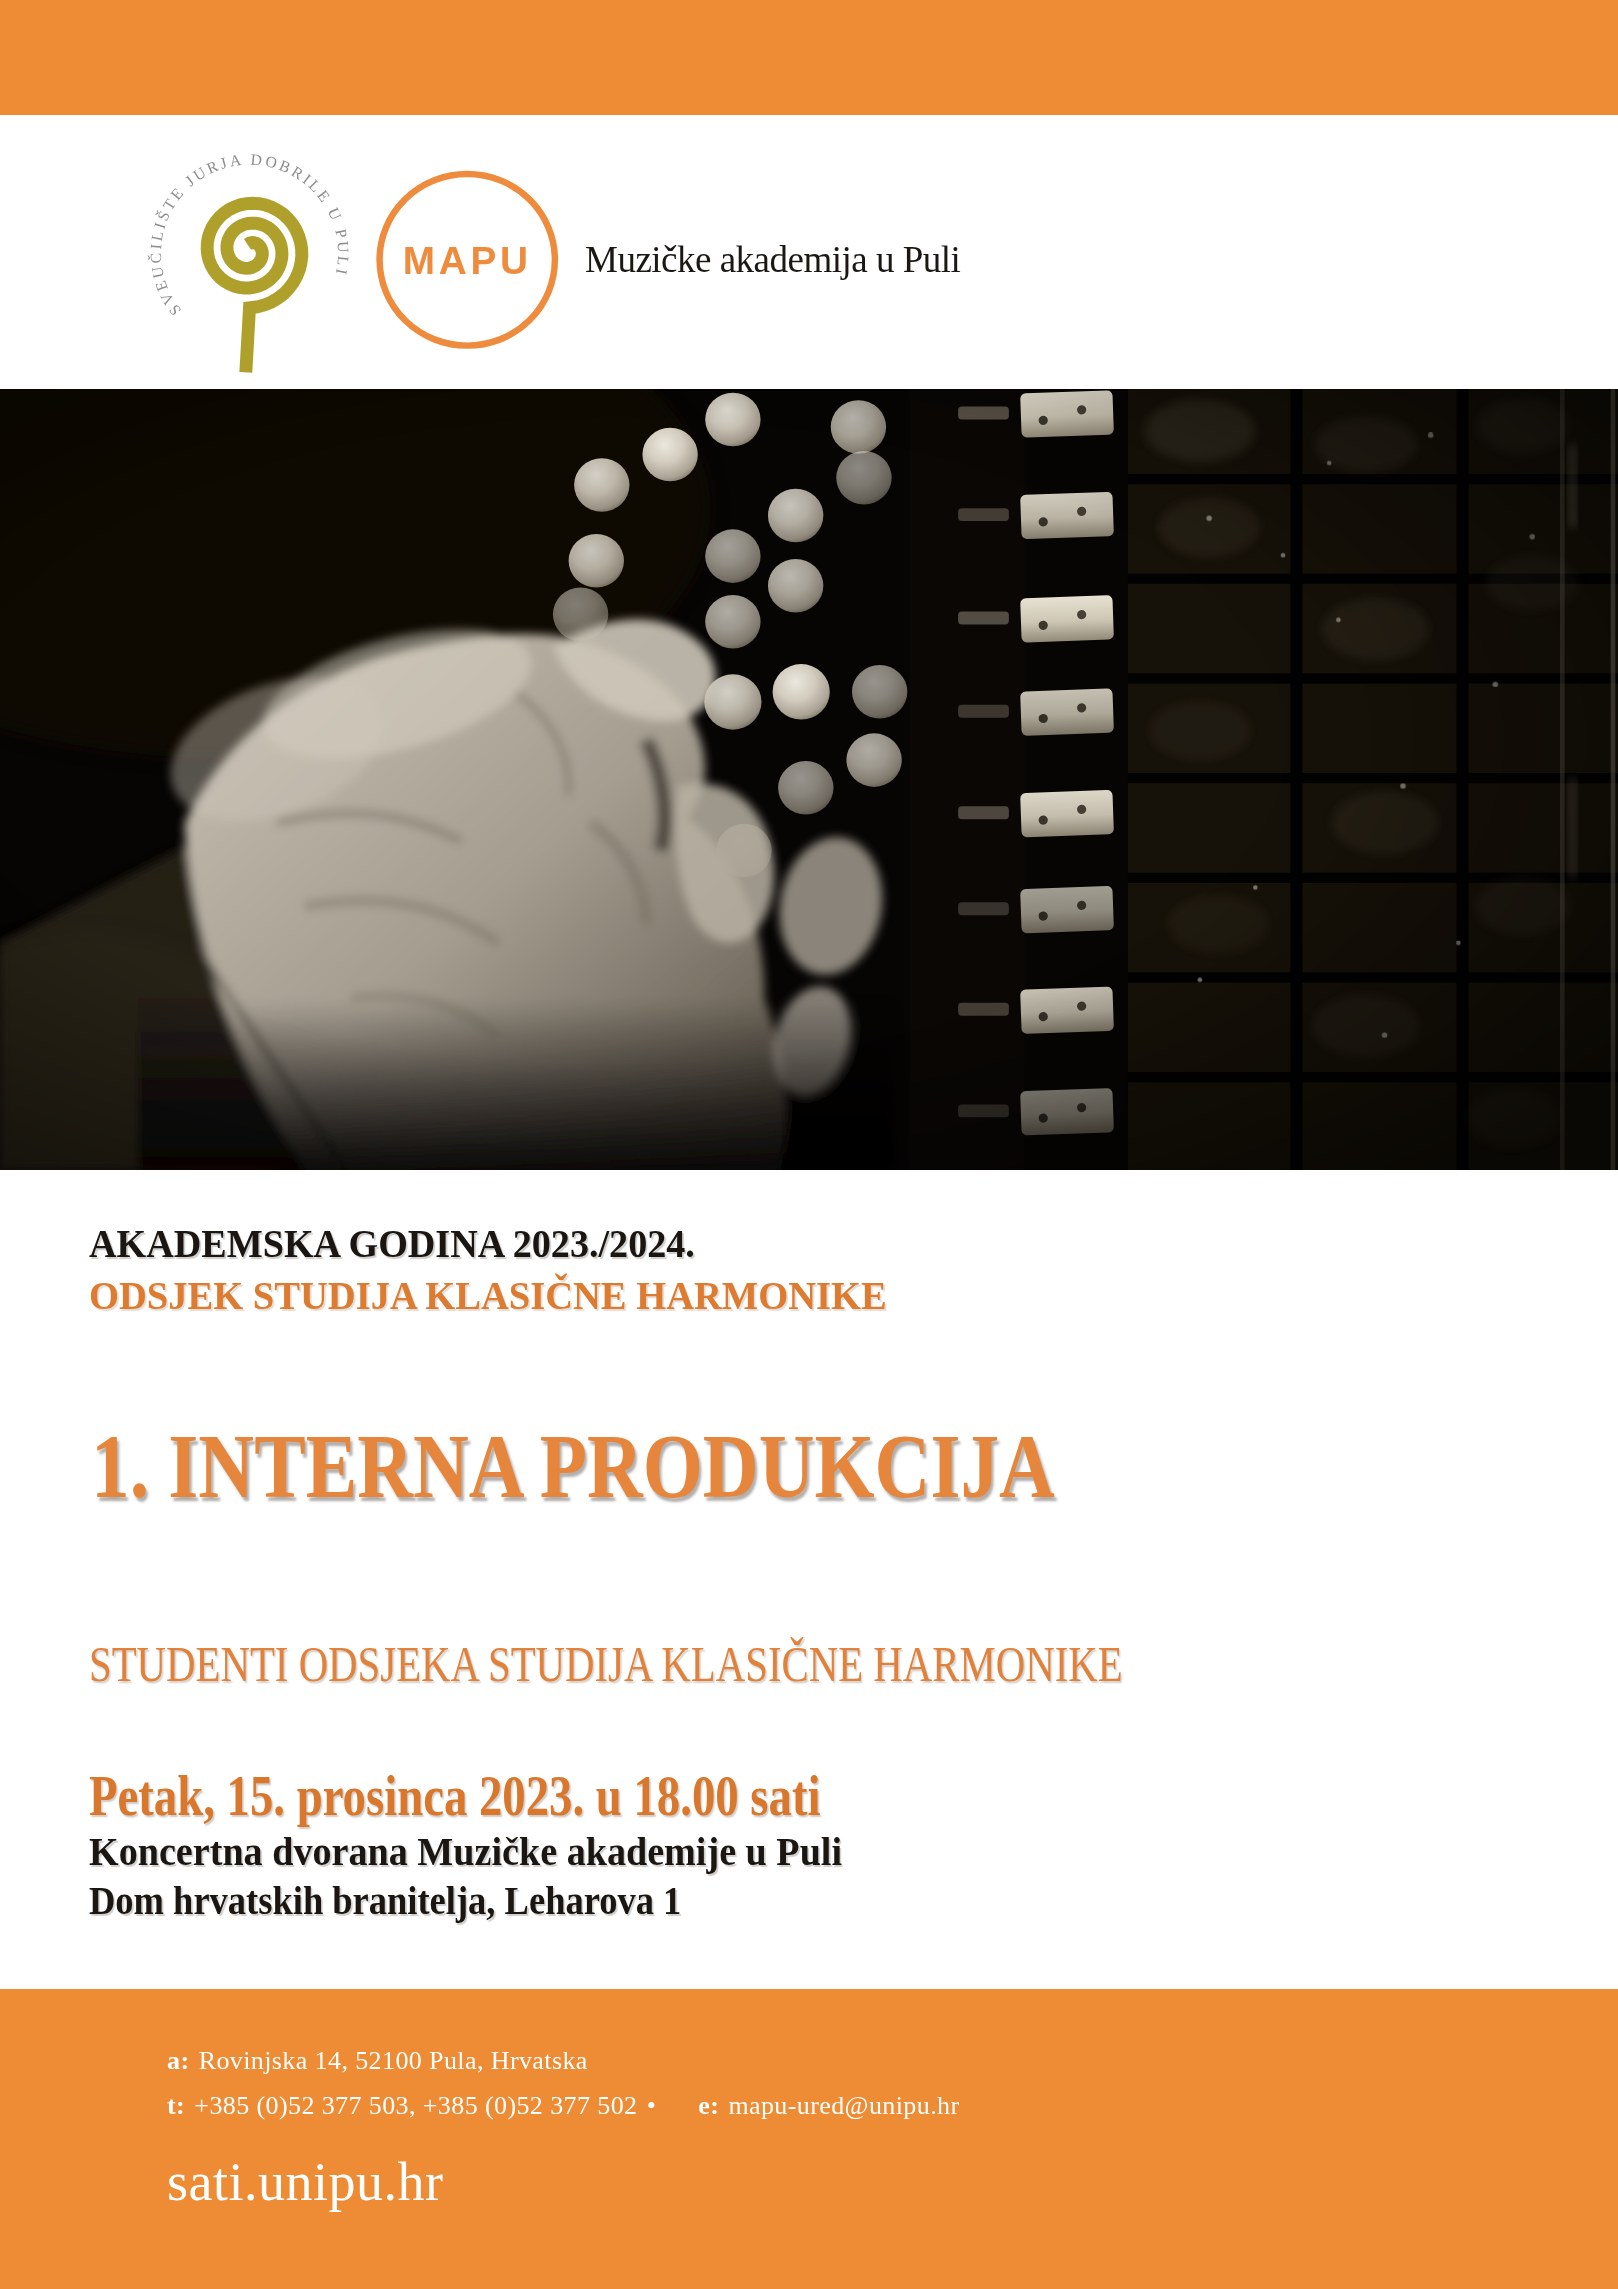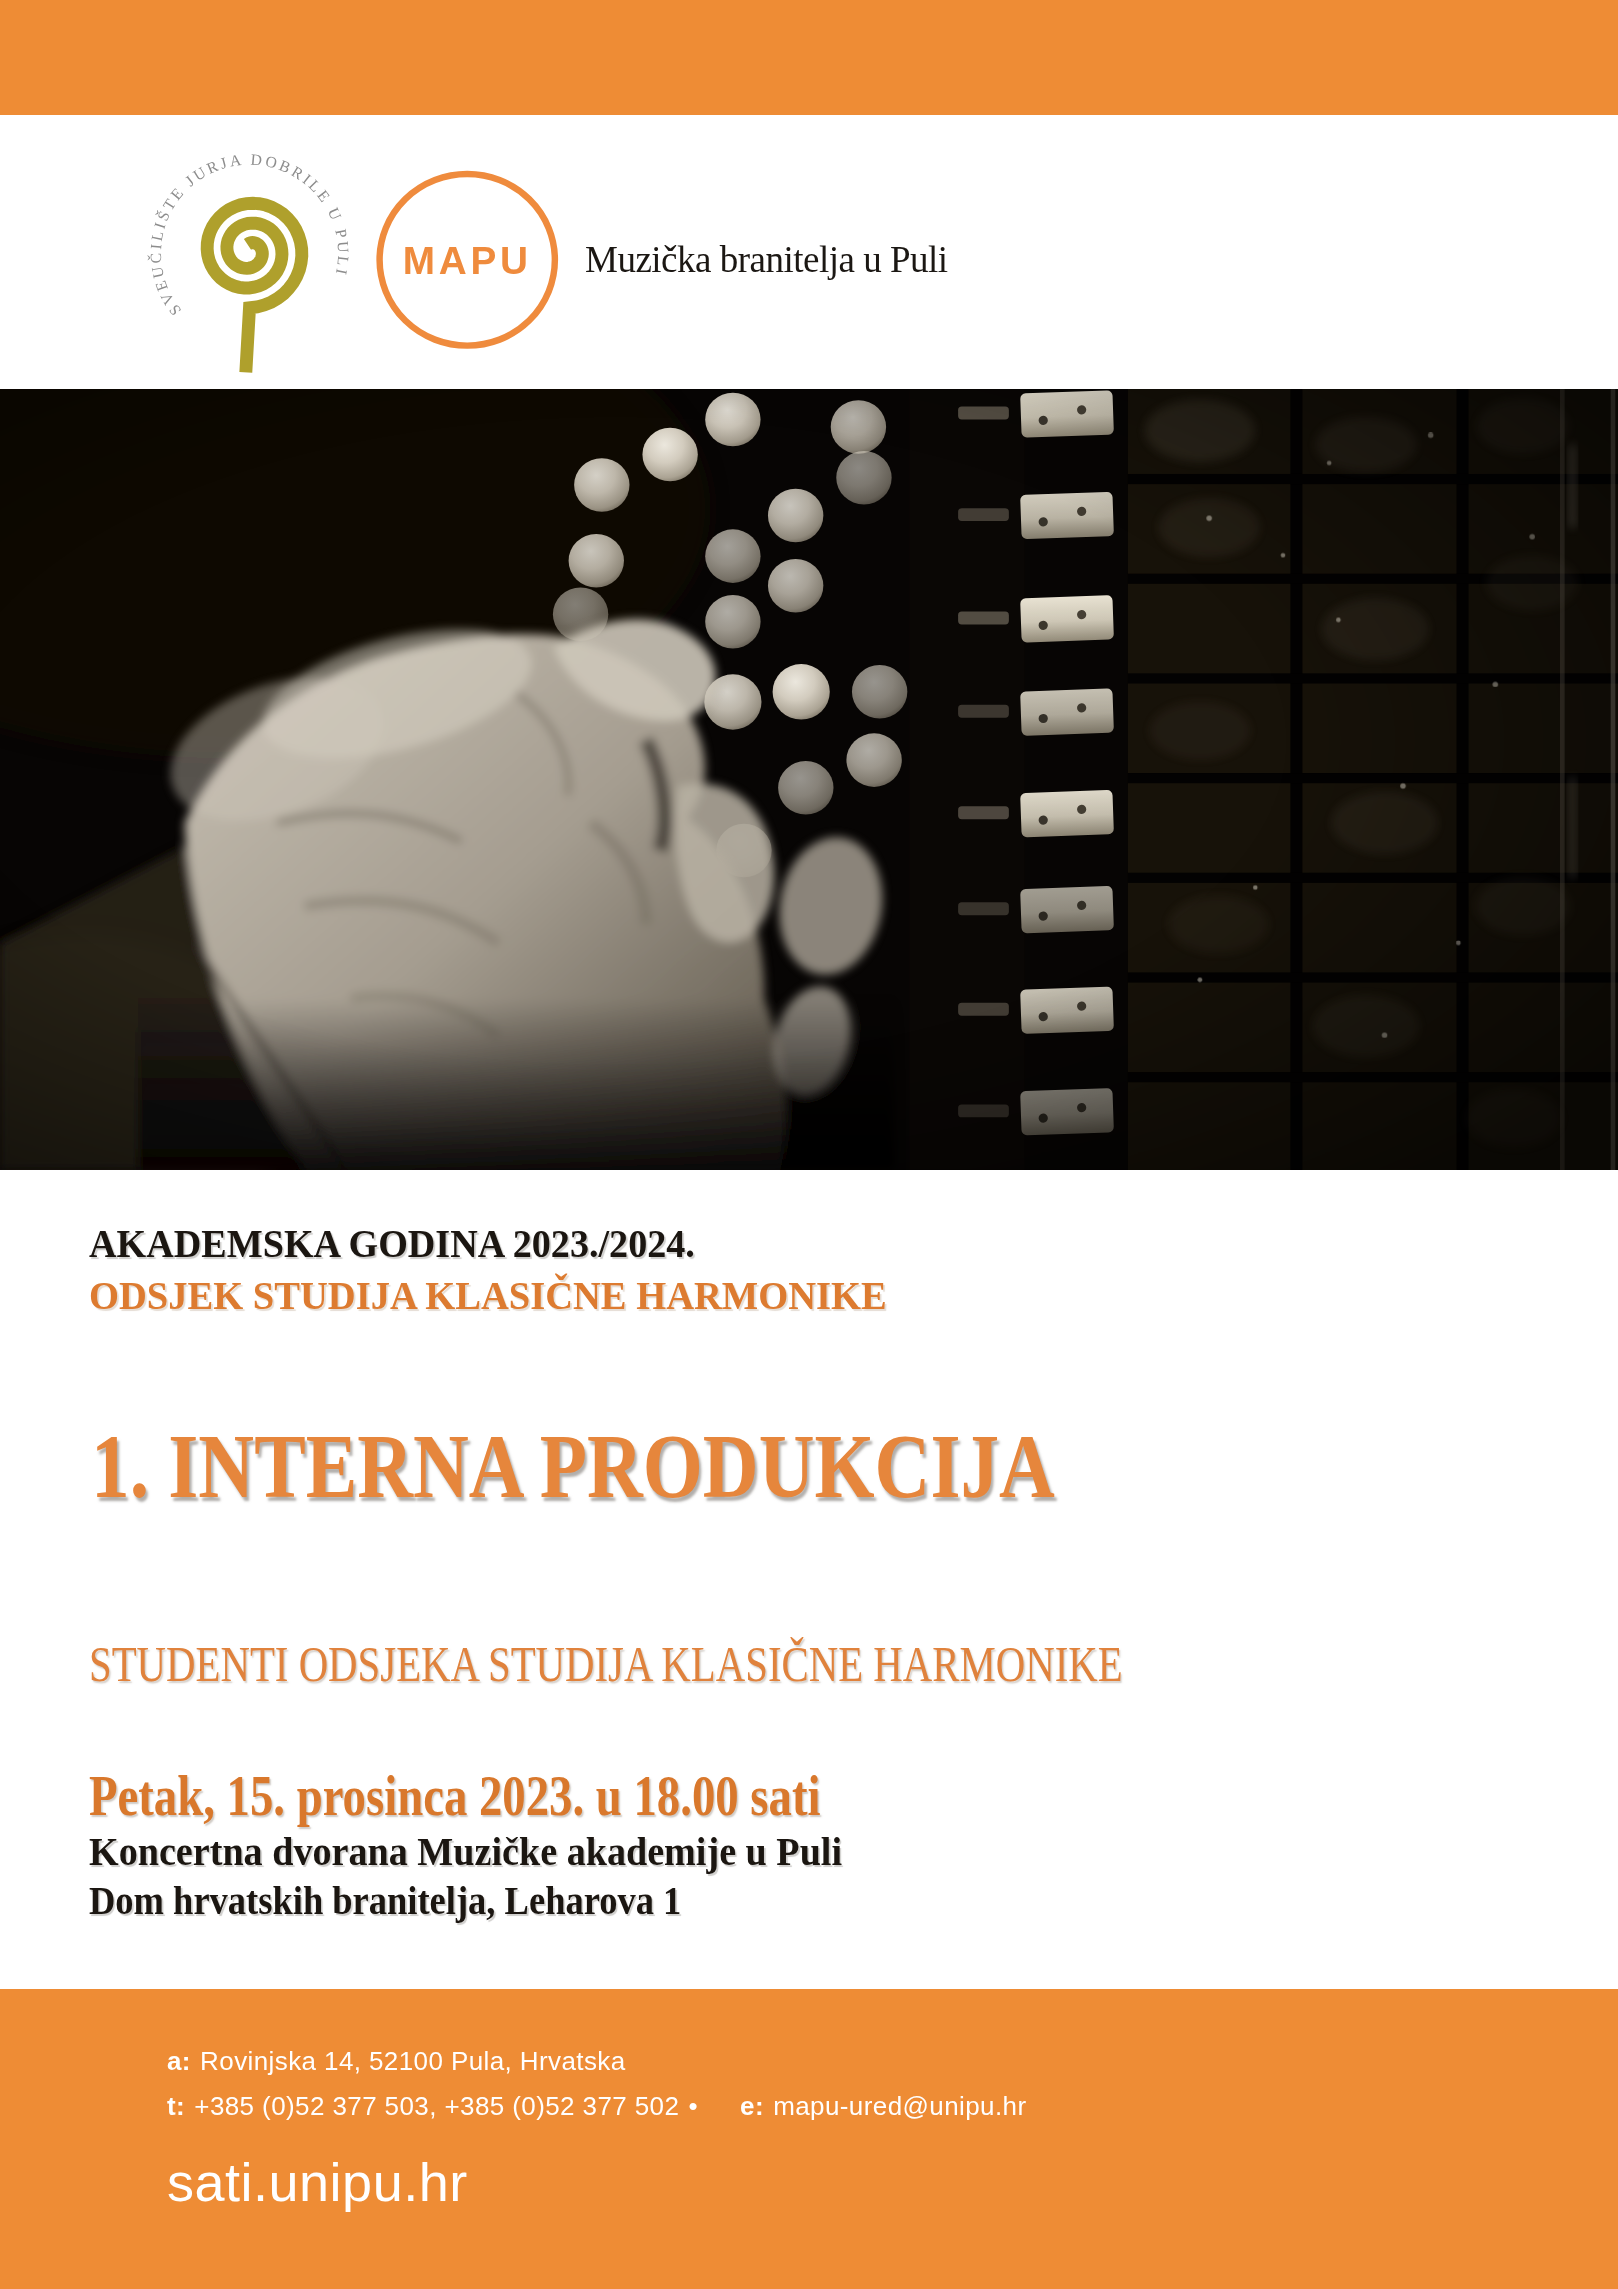--- a/index.html
+++ b/index.html
@@ -26,21 +26,21 @@
   .l-stud {left:89px;top:469px;font-size:51px;font-weight:400;color:#E0823C;transform:scaleX(.8);
            text-shadow:1.8px 1.8px 1.8px rgba(170,160,150,.5);}
   .l-petak{left:89px;top:597px;font-size:57px;font-weight:bold;color:#D9782C;transform:scaleX(.82);
            text-shadow:1.8px 1.8px 1.8px rgba(160,150,140,.5);}
   .l-konc {left:89px;top:661px;font-size:41px;font-weight:bold;color:#1b1611;transform:scaleX(.93);
            text-shadow:1.8px 1.8px 0.9px rgba(150,148,145,.45);}
   .l-dom  {left:89px;top:710px;font-size:41px;font-weight:bold;color:#1b1611;transform:scaleX(.89);
            text-shadow:1.8px 1.8px 0.9px rgba(150,148,145,.45);}
   
   .footer{position:absolute;left:0;top:1989px;width:1619px;height:301px;background:#EE8C35;
-          font-family:Liberation Sans, sans-serif;color:#ffffff;}
+          font-family:Liberation Serif, serif;color:#ffffff;}
   .f-line{position:absolute;left:167px;white-space:nowrap;line-height:1;font-size:26px;letter-spacing:0.4px;}
   .f-a{top:59px;}
   .f-t{top:104px;}
   .f-label{font-weight:bold;margin-right:9.2px;}
   .f-sep{margin-left:9.2px;}
   .f-elabel{font-weight:bold;margin-left:42px;margin-right:9.2px;}
   .f-site{top:166px;font-size:54px;letter-spacing:0.5px;font-weight:400;}
 </style>
 </head>
 <body>
@@ -60,21 +60,21 @@
           <textPath href="#ringPath" startOffset="0">SVEUČILIŠTE JURJA DOBRILE U PULI</textPath>
         </text>
         <path id="spiral" fill="none" stroke="#AFA02C" stroke-width="14" stroke-linecap="butt" d="M267.8,140.3L268.7,139.7L269.6,139.1L270.7,138.7L271.9,138.4L273.2,138.3L274.6,138.4L275.9,138.7L277.3,139.2L278.6,140.0L279.9,140.9L281.0,142.1L282.0,143.5L282.8,145.1L283.4,146.8L283.8,148.6L283.9,150.6L283.7,152.6L283.2,154.6L282.5,156.5L281.4,158.4L280.1,160.2L278.5,161.8L276.6,163.3L274.5,164.4L272.2,165.3L269.7,165.9L267.1,166.2L264.5,166.0L261.8,165.6L259.2,164.7L256.6,163.4L254.2,161.8L252.0,159.9L250.0,157.6L248.4,155.0L247.1,152.1L246.1,149.1L245.6,145.8L245.5,142.5L245.9,139.2L246.7,135.8L248.1,132.6L249.8,129.5L252.0,126.6L254.7,124.0L257.6,121.8L261.0,119.9L264.6,118.5L268.4,117.6L272.3,117.2L276.4,117.3L280.4,118.0L284.4,119.2L288.3,121.0L291.9,123.3L295.2,126.2L298.1,129.5L300.6,133.2L302.6,137.2L304.1,141.6L304.9,146.2L305.2,150.9L304.8,155.6L303.8,160.4L302.1,165.0L299.8,169.4L296.9,173.5L293.4,177.2L289.4,180.4L285.0,183.1L280.1,185.2L275.0,186.7L269.7,187.5L264.2,187.5L258.8,186.8L253.4,185.4L248.2,183.2L243.3,180.4L238.7,176.8L234.7,172.7L231.2,168.0L228.3,162.8L226.1,157.2L224.7,151.3L224.1,145.2L224.3,139.0L225.3,132.9L227.2,126.8L229.9,121.1L233.3,115.7L237.5,110.7L242.4,106.3L247.8,102.6L253.8,99.6L260.1,97.4L266.8,96.1L273.6,95.7L280.5,96.2L287.4,97.6L294.0,99.9L300.3,103.2L306.2,107.2L311.5,112.1L316.2,117.7L320.1,123.9L323.1,130.7L325.3,137.8L326.5,145.2L326.7,152.8L325.8,160.4L324.0,167.9L321.1,175.1L317.3,181.9L312.5,188.2L307.0,193.9L300.6,198.8L293.6,202.8L286.1,205.9L278.2,208.0L270.0,209.0L266,279"></path>
       </g>
 
       <g>
         <ellipse cx="506" cy="157" rx="95" ry="93" fill="#ffffff" stroke="#EF8B3D" stroke-width="7"></ellipse>
         <text x="506" y="172" text-anchor="middle" font-family="Liberation Sans, DejaVu Sans, sans-serif" font-size="42" font-weight="bold" letter-spacing="4" fill="#EF8B3D">MAPU</text>
       </g>
     </svg>
-    <div class="academy-name">Muzička branitelja u Puli</div>
+    <div class="academy-name">Muzičke akademija u Puli</div>
   </div>
 
   <div class="photo">
     <svg width="1619" height="781" viewBox="0 0 1754 846">
       <defs>
         <radialGradient id="pearl" cx="40%" cy="32%" r="75%">
           <stop offset="0%" stop-color="#f7f3e9"></stop>
             <stop offset="45%" stop-color="#ddd6c8"></stop>
           <stop offset="82%" stop-color="#b3ab9b"></stop>
             <stop offset="100%" stop-color="#7f7767"></stop>

